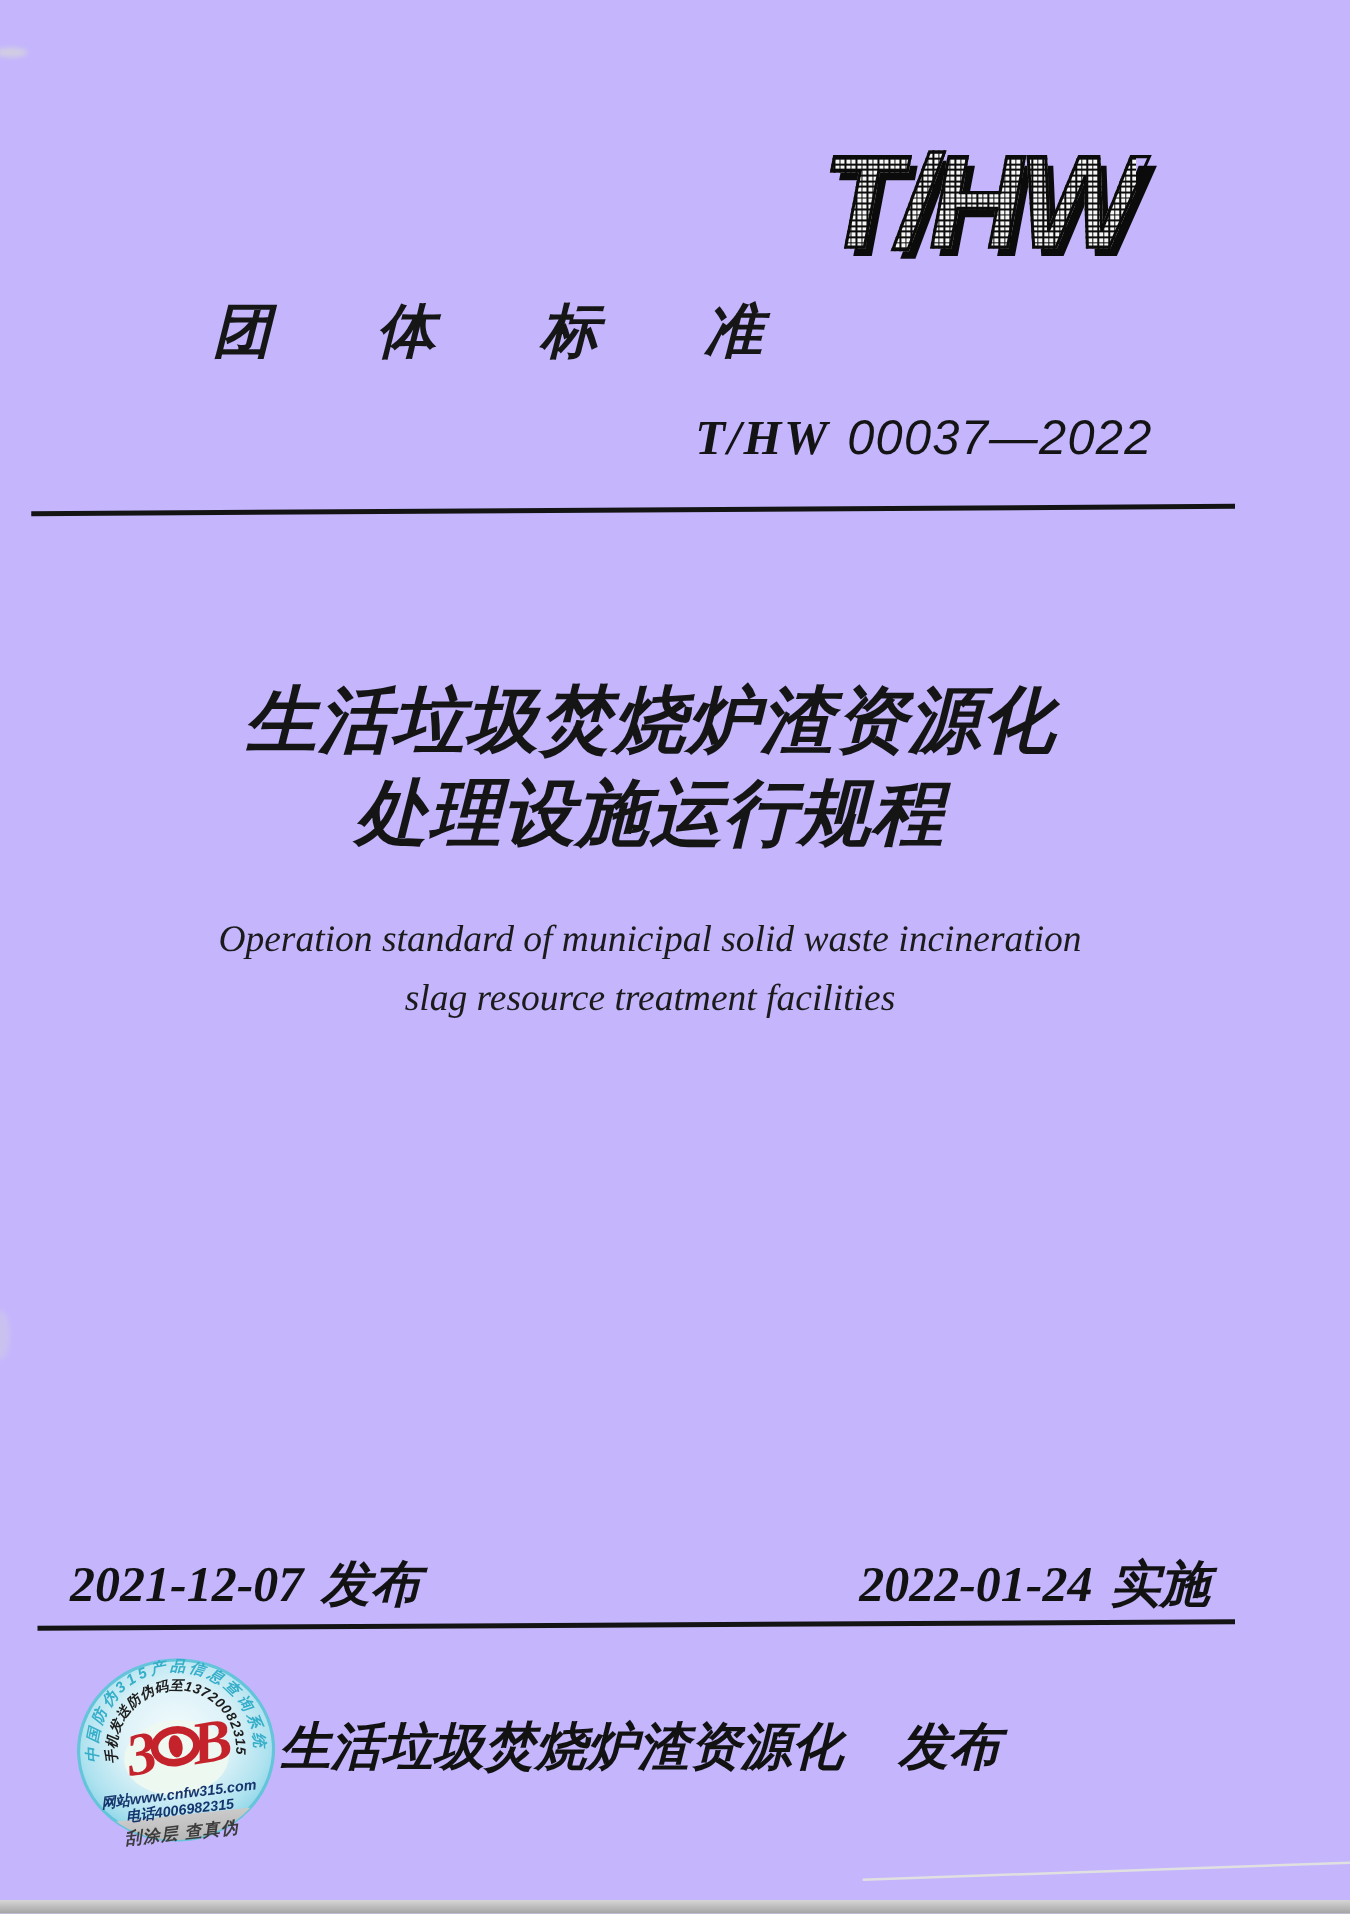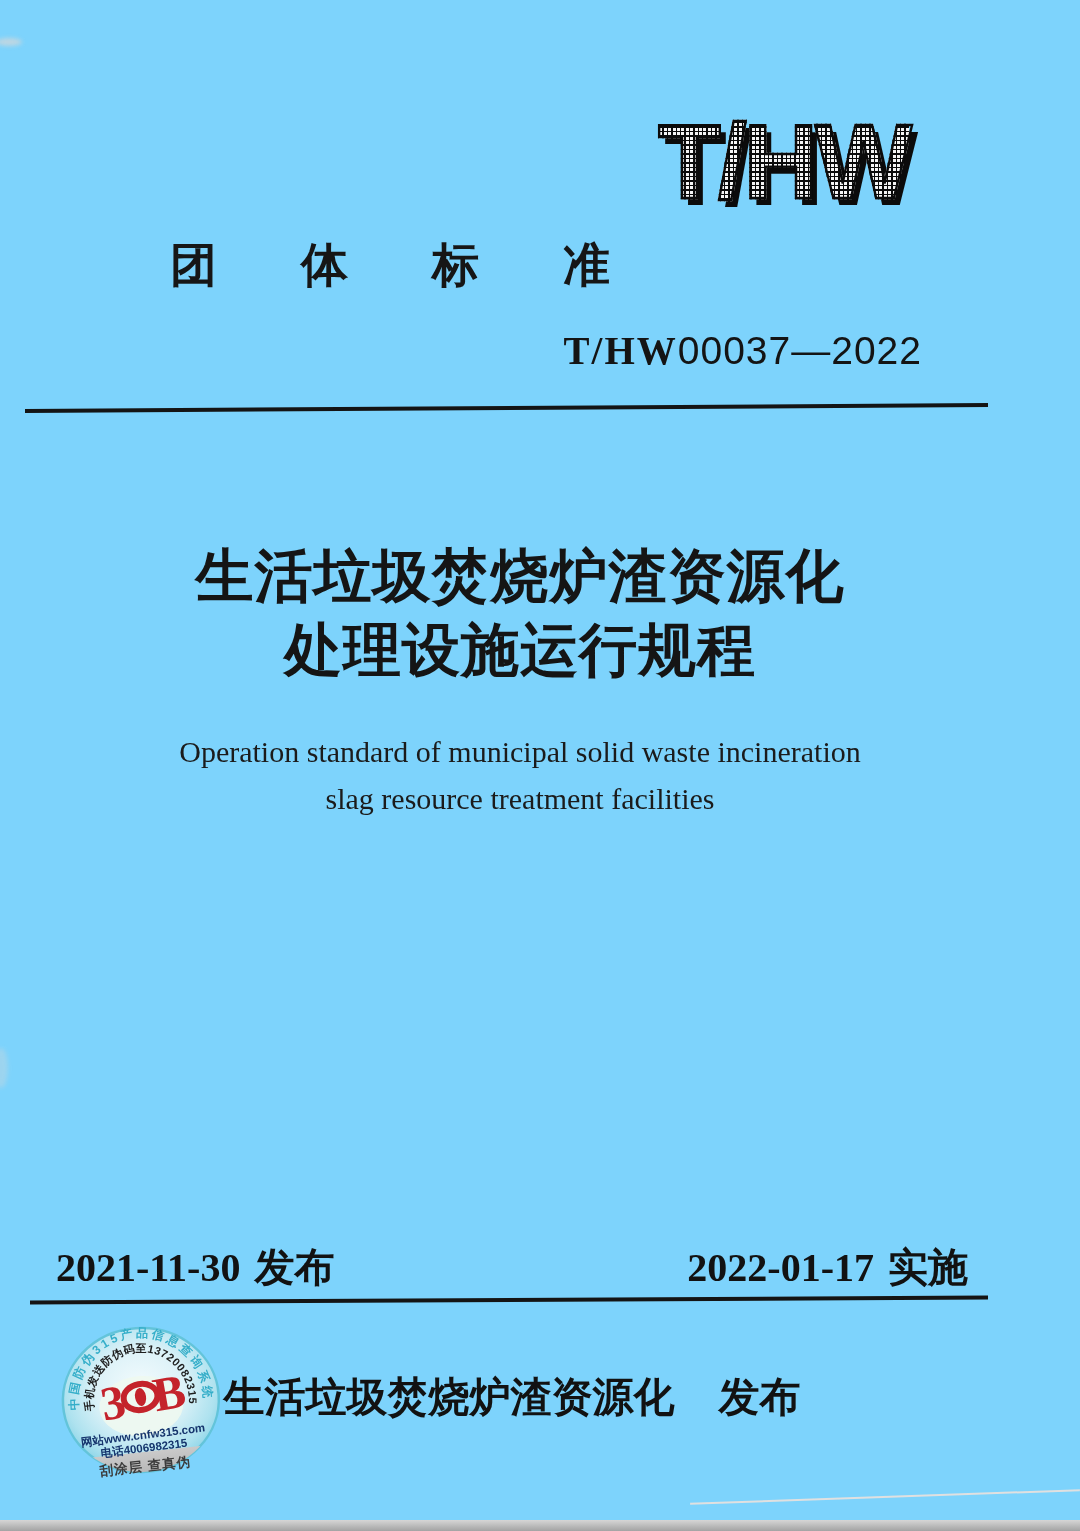--- a/index.html
+++ b/index.html
@@ -1,22 +1,23 @@
 <!DOCTYPE html>
 <html><head>
 <meta charset="utf-8">
 <style>
   html,body{margin:0;padding:0;background:#e8e8e8;}
   .page{
     position:relative;
     width:1080px;height:1531px;
-    background:#7dd3fc;
+    background:#c4b5fd;
     overflow:hidden;
     font-family:"Liberation Serif", serif;
     color:#121212;
+    font-style:italic;
   }
   
   .logo-wrap{
     position:absolute;left:658px;top:112px;width:270px;height:115px;
   }
   .logo-layer{
     position:absolute;left:0;top:0;
     font-family:"Liberation Sans", sans-serif;
     font-weight:900;font-size:103px;line-height:100px;
     letter-spacing:-3px;
@@ -40,21 +41,21 @@
     font-weight:700;font-size:47px;line-height:66px;
     color:#161616;
   }
   
   .std-no{
     position:absolute;top:329px;right:158px;
     font-size:39px;line-height:44px;white-space:nowrap;
     color:#141414;
   }
   .std-no .prefix{font-family:"Liberation Serif", serif;font-weight:700;letter-spacing:2px;}
-  .std-no .num{font-family:"Liberation Sans", sans-serif;font-weight:500;letter-spacing:1px;}
+  .std-no .num{font-family:"Liberation Sans", sans-serif;font-weight:500;margin-left:14px;letter-spacing:1px;}
   
   .rule{position:absolute;background:#141414;height:4px;}
   .rule-top{left:25px;top:406px;width:963px;transform:rotate(-0.35deg);}
   .rule-bottom{left:30px;top:1298px;width:958px;transform:rotate(-0.3deg);}
   
   .title-block{
     position:absolute;left:0;right:0;top:540px;
     text-align:center;transform:translateX(-20px);
   }
   .title-cn{
@@ -131,24 +132,24 @@
       <div>处理设施运行规程</div>
     </div>
     <div class="title-en">
       <div>Operation standard of municipal solid waste incineration</div>
       <div>slag resource treatment facilities</div>
     </div>
   </div>
 
   <div class="date-row">
     <div class="date-left">
-      <span>2021-11-30</span><span class="date-label">发布</span>
+      <span>2021-12-07</span><span class="date-label">发布</span>
     </div>
     <div class="date-right">
-      <span>2022-01-17</span><span class="date-label">实施</span>
+      <span>2022-01-24</span><span class="date-label">实施</span>
     </div>
   </div>
 
   <div class="rule rule-bottom"></div>
 
   <div class="publisher-row">
     <span>生活垃圾焚烧炉渣资源化</span><span class="publisher-action">发布</span>
   </div>
 
   <div class="sticker">

